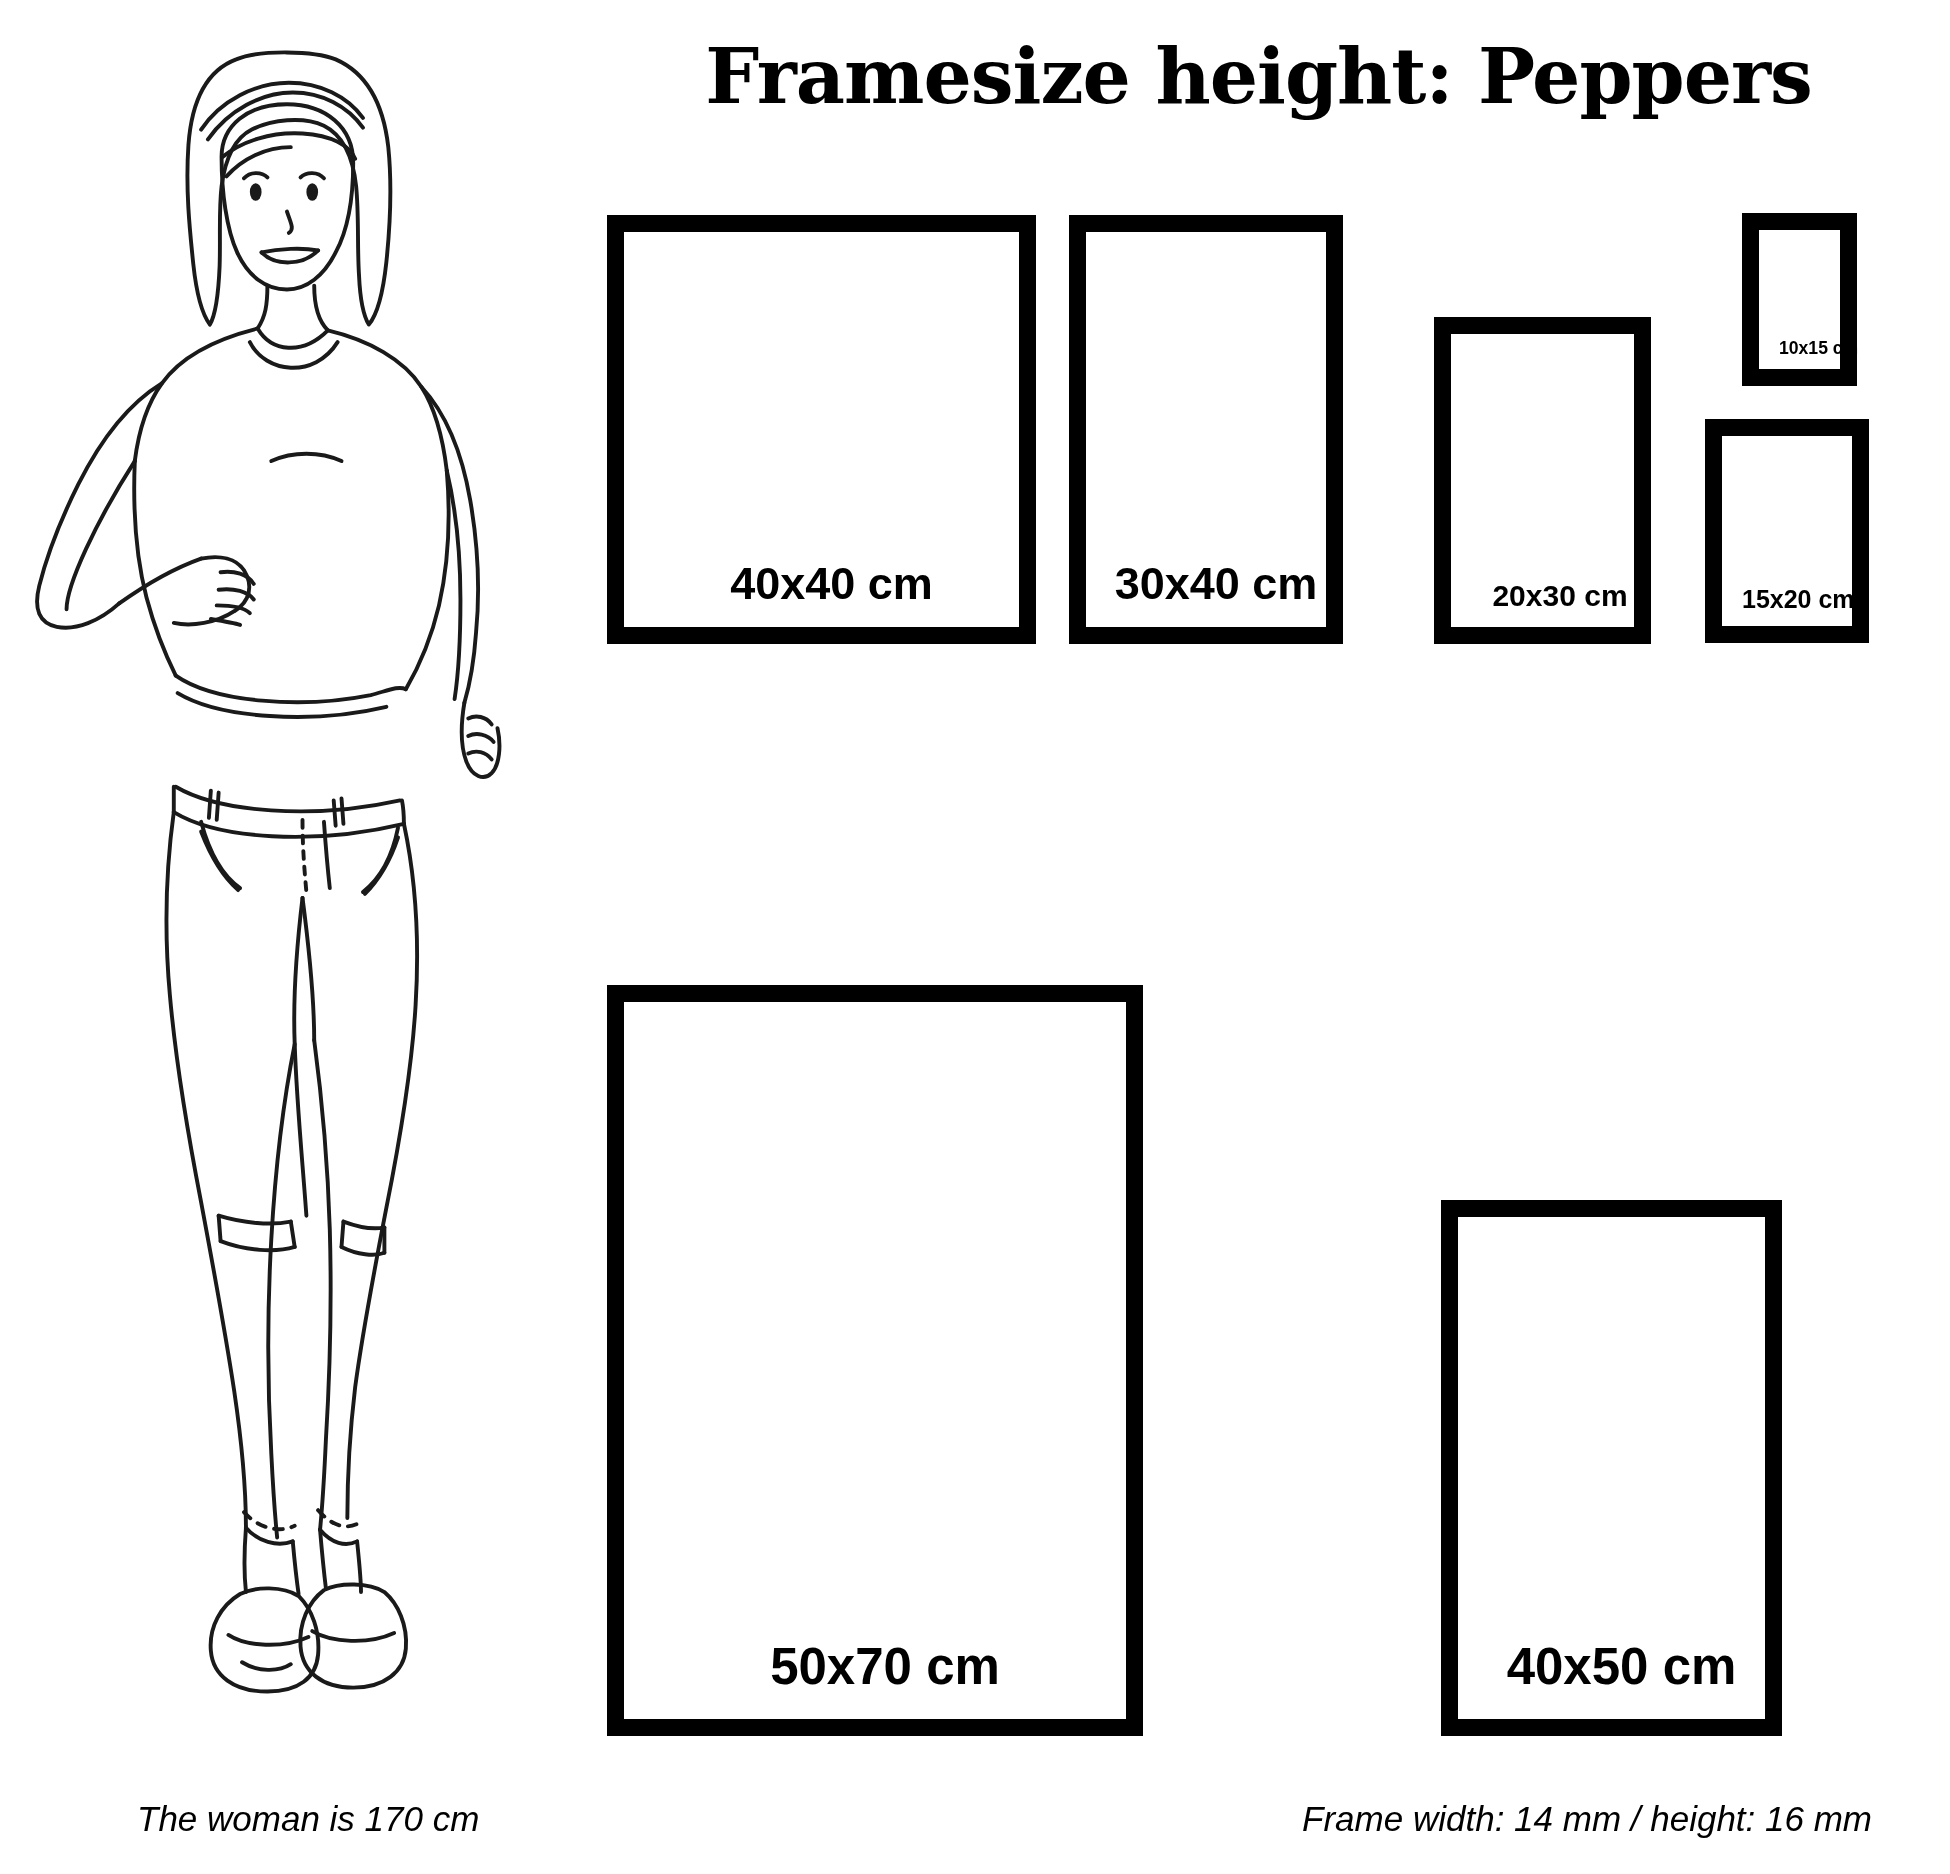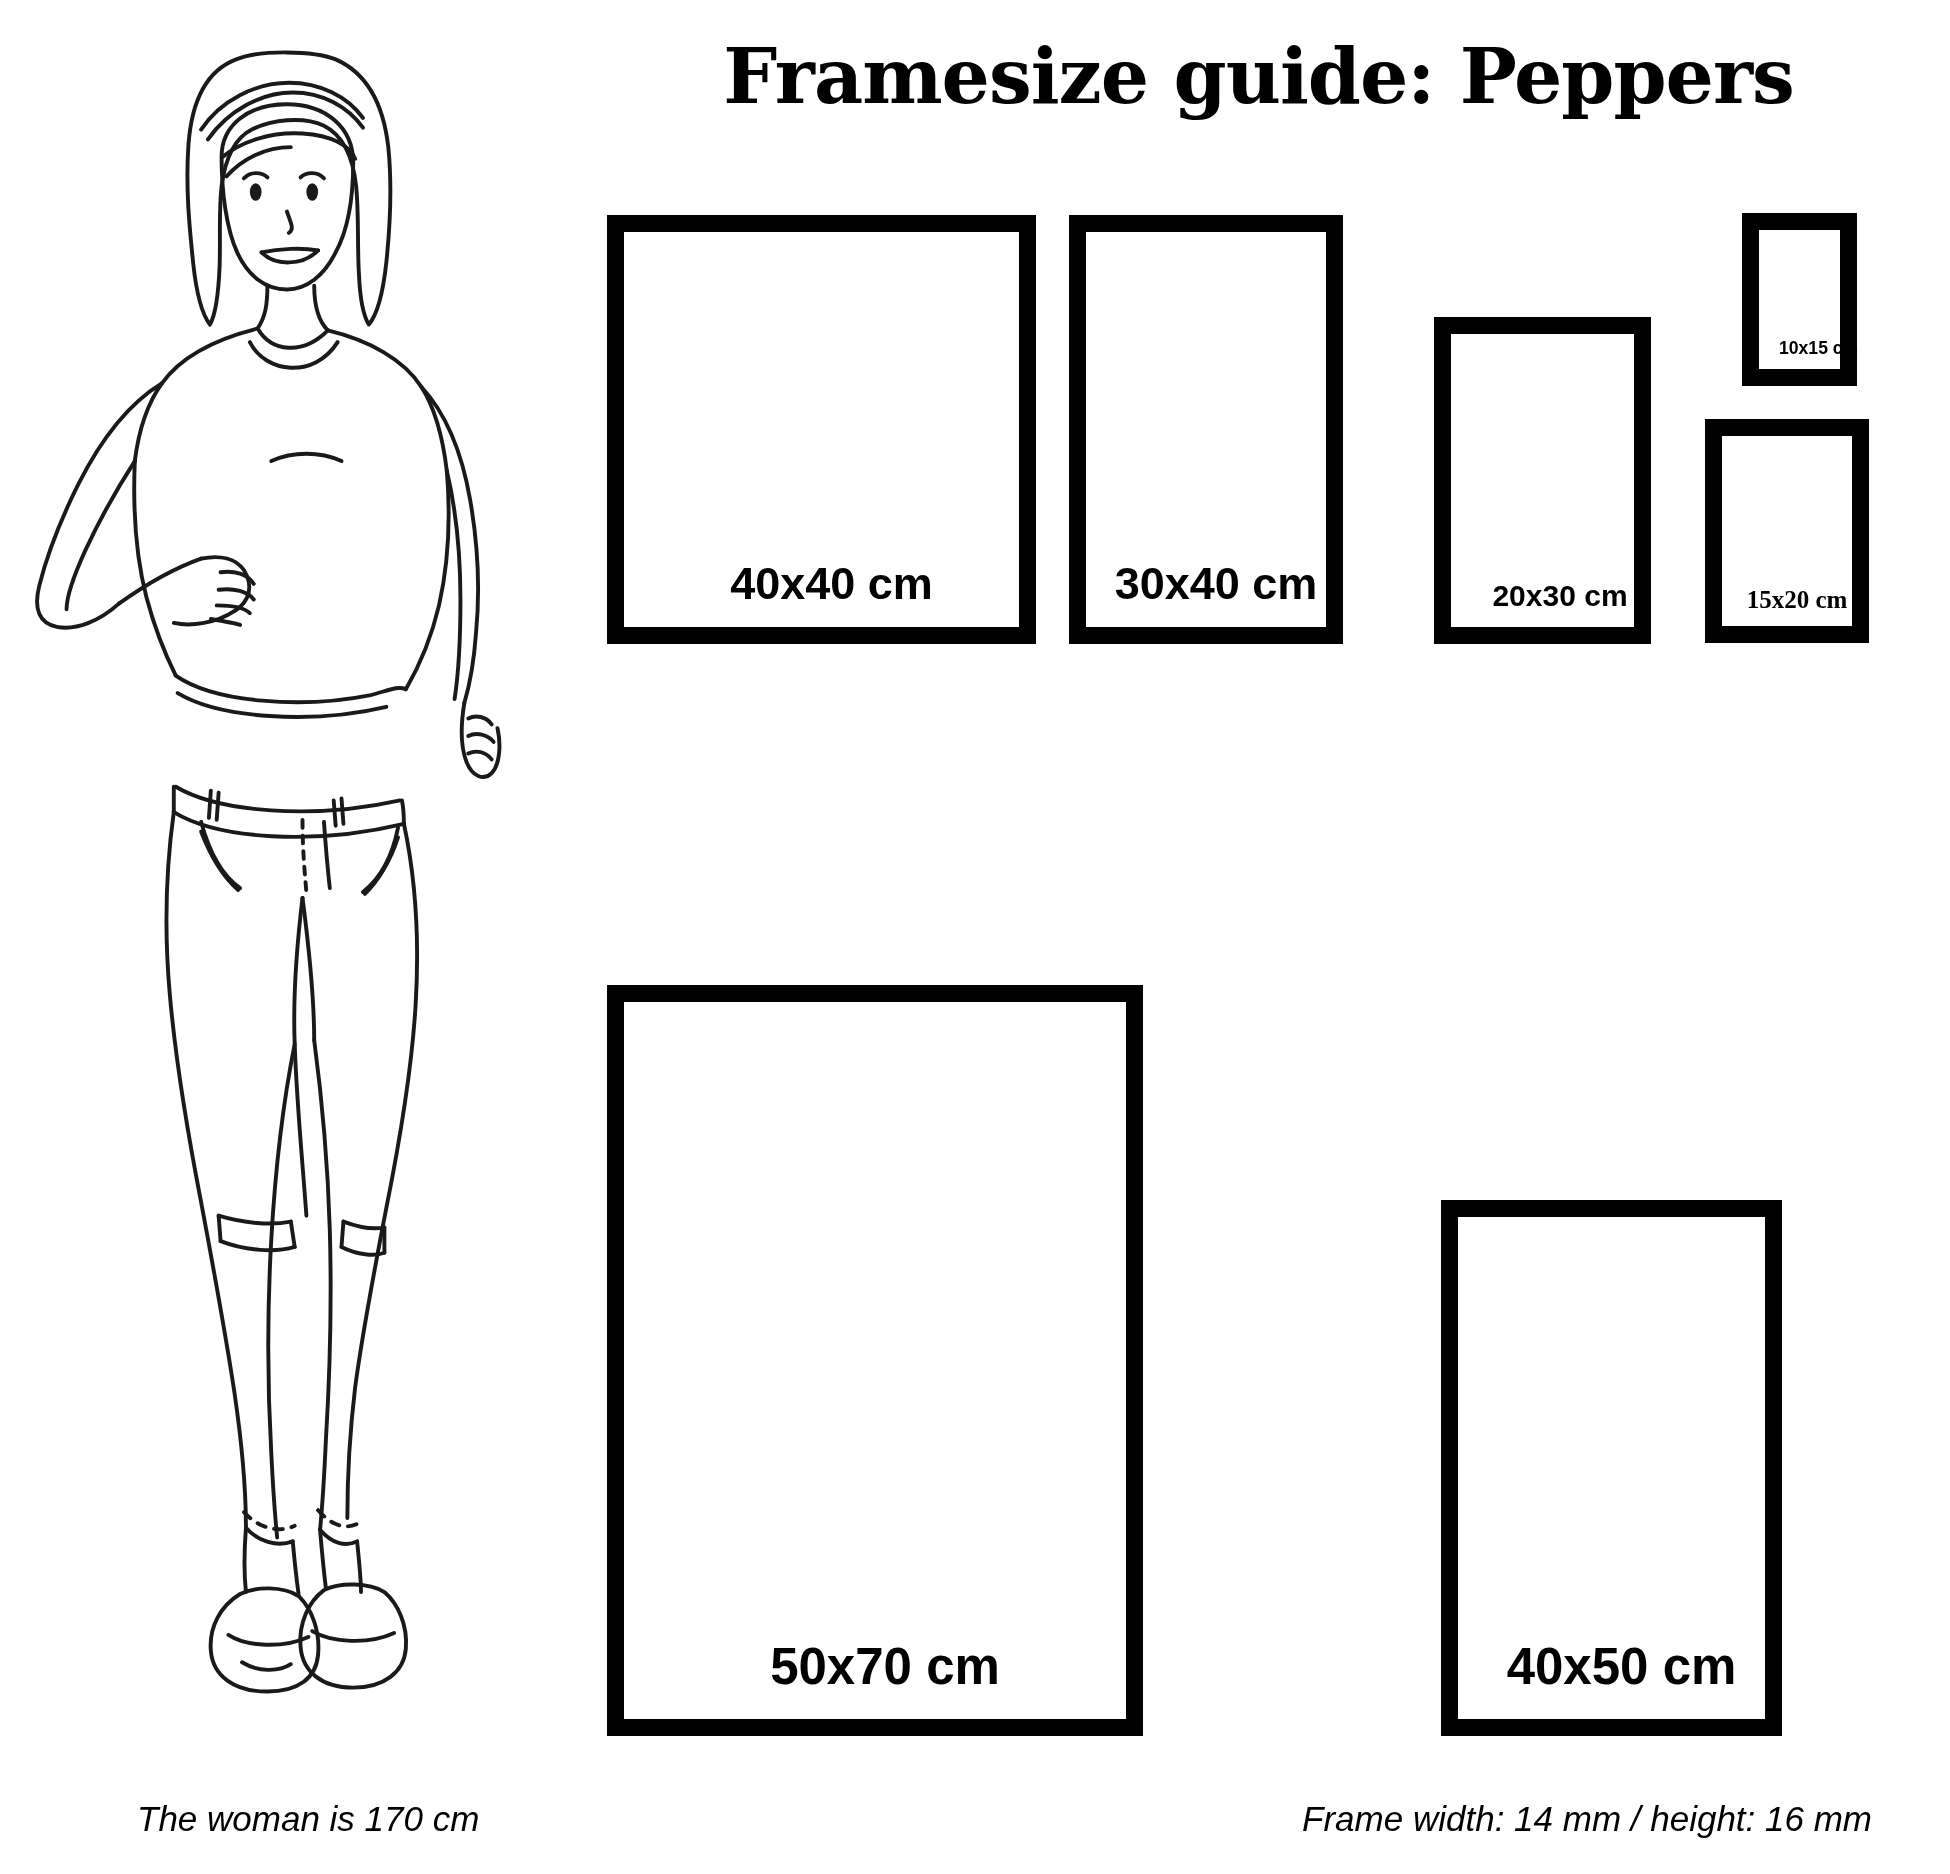--- a/index.html
+++ b/index.html
@@ -64,21 +64,21 @@
     white-space: nowrap;
     margin-left: 20px;
   }
   .f-40x40   { left: 607px;  top: 215px;  width: 429px;  height: 429px;  }
   .f-40x40 .label   { font-size: 45px; bottom: 21.5px; }
   .f-30x40   { left: 1069px; top: 215px;  width: 274px;  height: 429px;  }
   .f-30x40 .label   { font-size: 45px; bottom: 21.5px; }
   .f-20x30   { left: 1434px; top: 317px;  width: 217px;  height: 327px;  }
   .f-20x30 .label   { font-size: 30px; bottom: 15.6px; padding-left: 15px; }
   .f-15x20   { left: 1705px; top: 419px;  width: 164px;  height: 224px;  }
-  .f-15x20 .label   { font-size: 25px; bottom: 13.7px; font-family: Liberation Serif, serif; }
+  .f-15x20 .label   { font-size: 25px; bottom: 13.7px; }
   .f-10x15   { left: 1742px; top: 213px;  width: 115px;  height: 173px;  }
   .f-10x15 .label   { font-size: 17.6px; bottom: 11.7px; }
   .f-50x70   { left: 607px;  top: 985px; width: 536px;  height: 751px; padding-left: 8px;  }
   .f-50x70 .label   { font-size: 51px; bottom: 27px; }
   .f-40x50   { left: 1441px; top: 1200px; width: 341px;  height: 536px;  }
   .f-40x50 .label   { font-size: 51px; bottom: 27px; }
 
   
   .caption {
     position: absolute;
@@ -88,21 +88,21 @@
     white-space: nowrap;
   }
   .caption-left  { left: 137px; top: 1799px; }
   .caption-right { right: 78px; top: 1799px; }
 </style>
 </head>
 <body>
 
 <div id="stage">
 
-  <div class="title">Framesize guide: Peppers</div>
+  <div class="title">Framesize height: Peppers</div>
 
   <div class="woman">
     <svg viewBox="0 0 600 1790" width="585" height="1746" xmlns="http://www.w3.org/2000/svg" fill="none" stroke="#1a1a1a" stroke-width="4" stroke-linecap="round" stroke-linejoin="round">
 
       <path d="M232 40 C200 52 186 86 183 128 C180 172 184 212 188 250 C191 278 196 300 205 312
                C212 300 214 276 215 252 C216 222 214 196 217 170 C221 140 232 120 248 112
                C268 102 300 98 322 108 C342 118 352 142 355 170 C358 200 356 232 358 262
                C359 284 362 302 368 312 C378 300 383 276 386 248 C390 210 392 170 388 130
                C383 86 366 54 334 40 C312 31 256 30 232 40 Z"></path>
 

